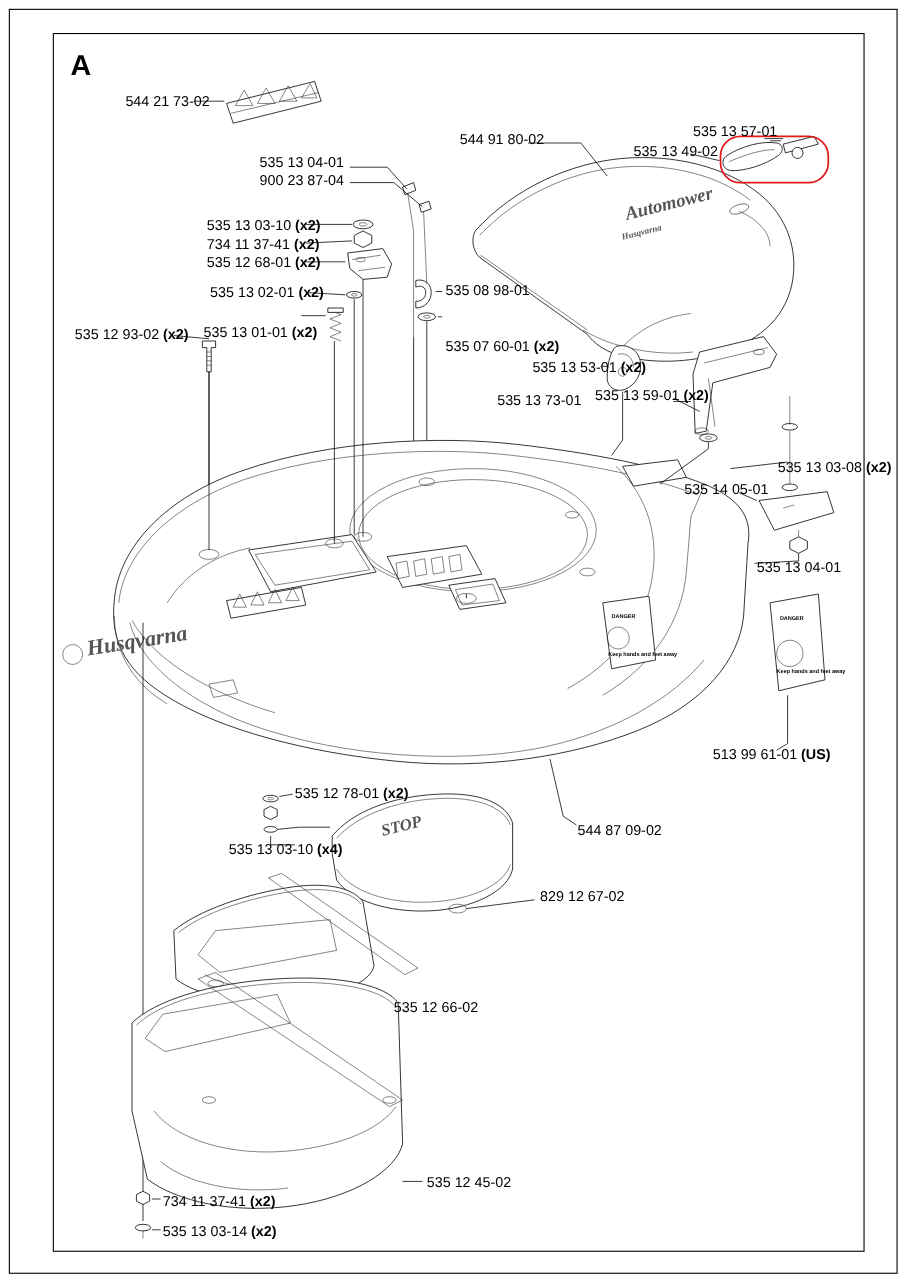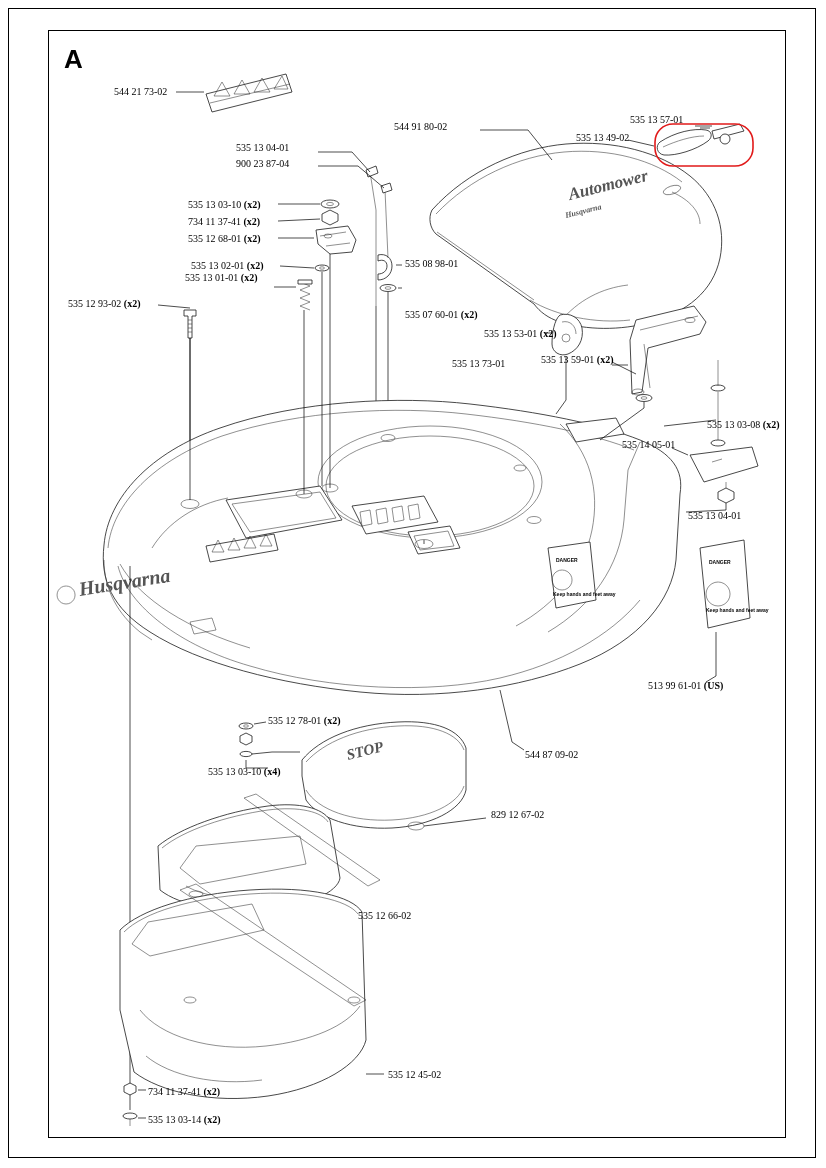--- a/index.html
+++ b/index.html
@@ -1,21 +1,21 @@
 <!DOCTYPE html>
 <html><head>
 <meta charset="utf-8">
 <style>
   html,body{margin:0;padding:0;background:#ffffff;}
   body{width:826px;height:1168px;font-family:"Liberation Sans",sans-serif;color:#000;}
   #sheet{position:relative;width:826px;height:1168px;overflow:hidden;background:#fff;}
   .frame{position:absolute;left:8px;top:8px;width:808px;height:1150px;border:1.5px solid #000;box-sizing:border-box;}
   .inner-frame{position:absolute;left:48px;top:30px;width:738px;height:1108px;border:1px solid #000;box-sizing:border-box;}
   .section-letter{position:absolute;left:64px;top:44px;font-size:26px;font-weight:bold;font-family:"Liberation Sans",sans-serif;letter-spacing:0;}
-  .lbl{position:absolute;font-size:10px;line-height:11px;white-space:nowrap;font-family:Liberation Serif, serif;}
+  .lbl{position:absolute;font-size:13px;line-height:11px;white-space:nowrap;font-family:Liberation Sans, sans-serif;}
   .lbl b{font-weight:bold;}
   svg.art{position:absolute;left:0;top:0;width:826px;height:1168px;}
   .ln{stroke:#000;stroke-width:0.7;fill:none;}
   .part{stroke:#1a1a1a;stroke-width:0.8;fill:#ffffff;}
   .thin{stroke:#333;stroke-width:0.55;fill:none;}
   .hl{stroke:#e11a1a;stroke-width:1.6;fill:none;}
   .dang{fill:#ffffff;stroke:#1a1a1a;stroke-width:0.8;}
   .dangtxt{font-size:5px;font-family:"Liberation Sans",sans-serif;fill:#000;font-weight:bold;}
   .brand{font-family:"Liberation Serif",serif;font-style:italic;font-weight:bold;fill:#555;}
 </style>
@@ -279,28 +279,28 @@
       <ellipse class="part" cx="130" cy="1116" rx="7" ry="3"></ellipse>
       <path class="thin" d="M130,1119 L130,1126"></path>
     </g>
     <path class="ln" d="M138,1118 L146,1118"></path>
 
   </svg>
 
   <div class="lbl" style="left:114px; top:86px;"><span>544 21 73-02</span> <b></b></div>
   <div class="lbl" style="left:236px; top:142px;"><span>535 13 04-01</span> <b></b></div>
   <div class="lbl" style="left:236px; top:158px;"><span>900 23 87-04</span> <b></b></div>
-  <div class="lbl" style="left:394px; top:121px;"><span>544 91 80-02</span> <b></b></div>
+  <div class="lbl" style="left:418px; top:121px;"><span>544 91 80-02</span> <b></b></div>
   <div class="lbl" style="left:630px; top:114px;"><span>535 13 57-01</span> <b></b></div>
   <div class="lbl" style="left:576px; top:132px;"><span>535 13 49-02</span> <b></b></div>
   <div class="lbl" style="left:188px; top:199px;"><span>535 13 03-10</span> <b>(x2)</b></div>
   <div class="lbl" style="left:188px; top:216px;"><span>734 11 37-41</span> <b>(x2)</b></div>
   <div class="lbl" style="left:188px; top:233px;"><span>535 12 68-01</span> <b>(x2)</b></div>
   <div class="lbl" style="left:191px; top:260px;"><span>535 13 02-01</span> <b>(x2)</b></div>
-  <div class="lbl" style="left:185px; top:272px;text-align:center;"><span>535 13 01-01</span> <b>(x2)</b></div>
+  <div class="lbl" style="left:185px; top:296px;text-align:center;"><span>535 13 01-01</span> <b>(x2)</b></div>
   <div class="lbl" style="left:68px;  top:298px;"><span>535 12 93-02</span> <b>(x2)</b></div>
   <div class="lbl" style="left:405px; top:258px;"><span>535 08 98-01</span> <b></b></div>
   <div class="lbl" style="left:405px; top:281px;margin-top:28px;"><span>535 07 60-01</span> <b>(x2)</b></div>
   <div class="lbl" style="left:484px; top:328px;"><span>535 13 53-01</span> <b>(x2)</b></div>
   <div class="lbl" style="left:452px; top:358px;"><span>535 13 73-01</span> <b></b></div>
   <div class="lbl" style="left:541px; top:354px;"><span>535 13 59-01</span> <b>(x2)</b></div>
   <div class="lbl" style="left:667px; top:419px;padding-left:40px;"><span>535 13 03-08</span> <b>(x2)</b></div>
   <div class="lbl" style="left:622px; top:439px;"><span>535 14 05-01</span> <b></b></div>
   <div class="lbl" style="left:688px; top:510px;"><span>535 13 04-01</span> <b></b></div>
   <div class="lbl" style="left:648px; top:680px;"><span>513 99 61-01</span> <b>(US)</b></div>

